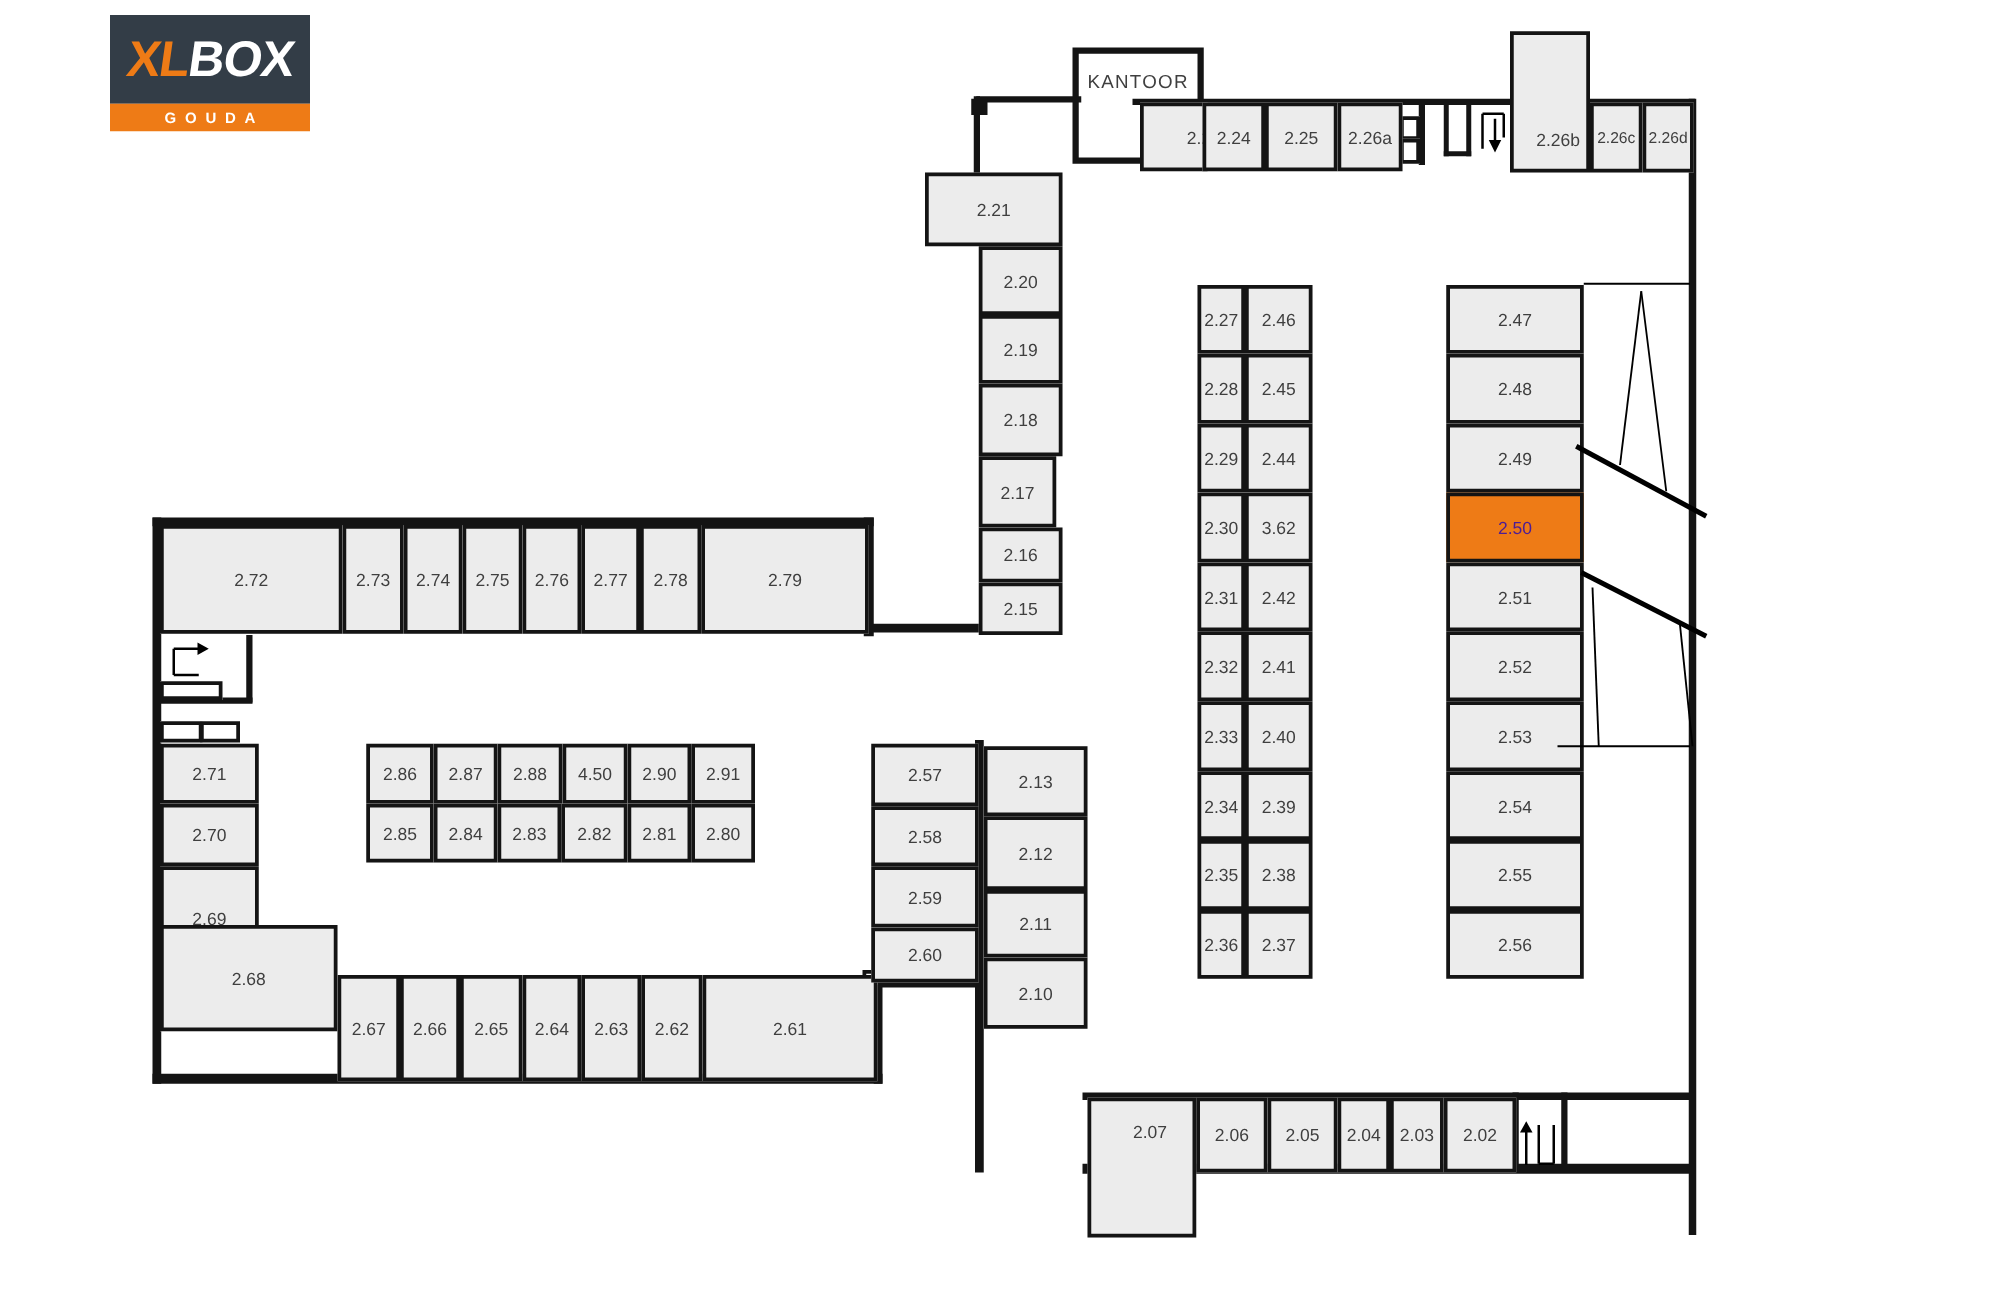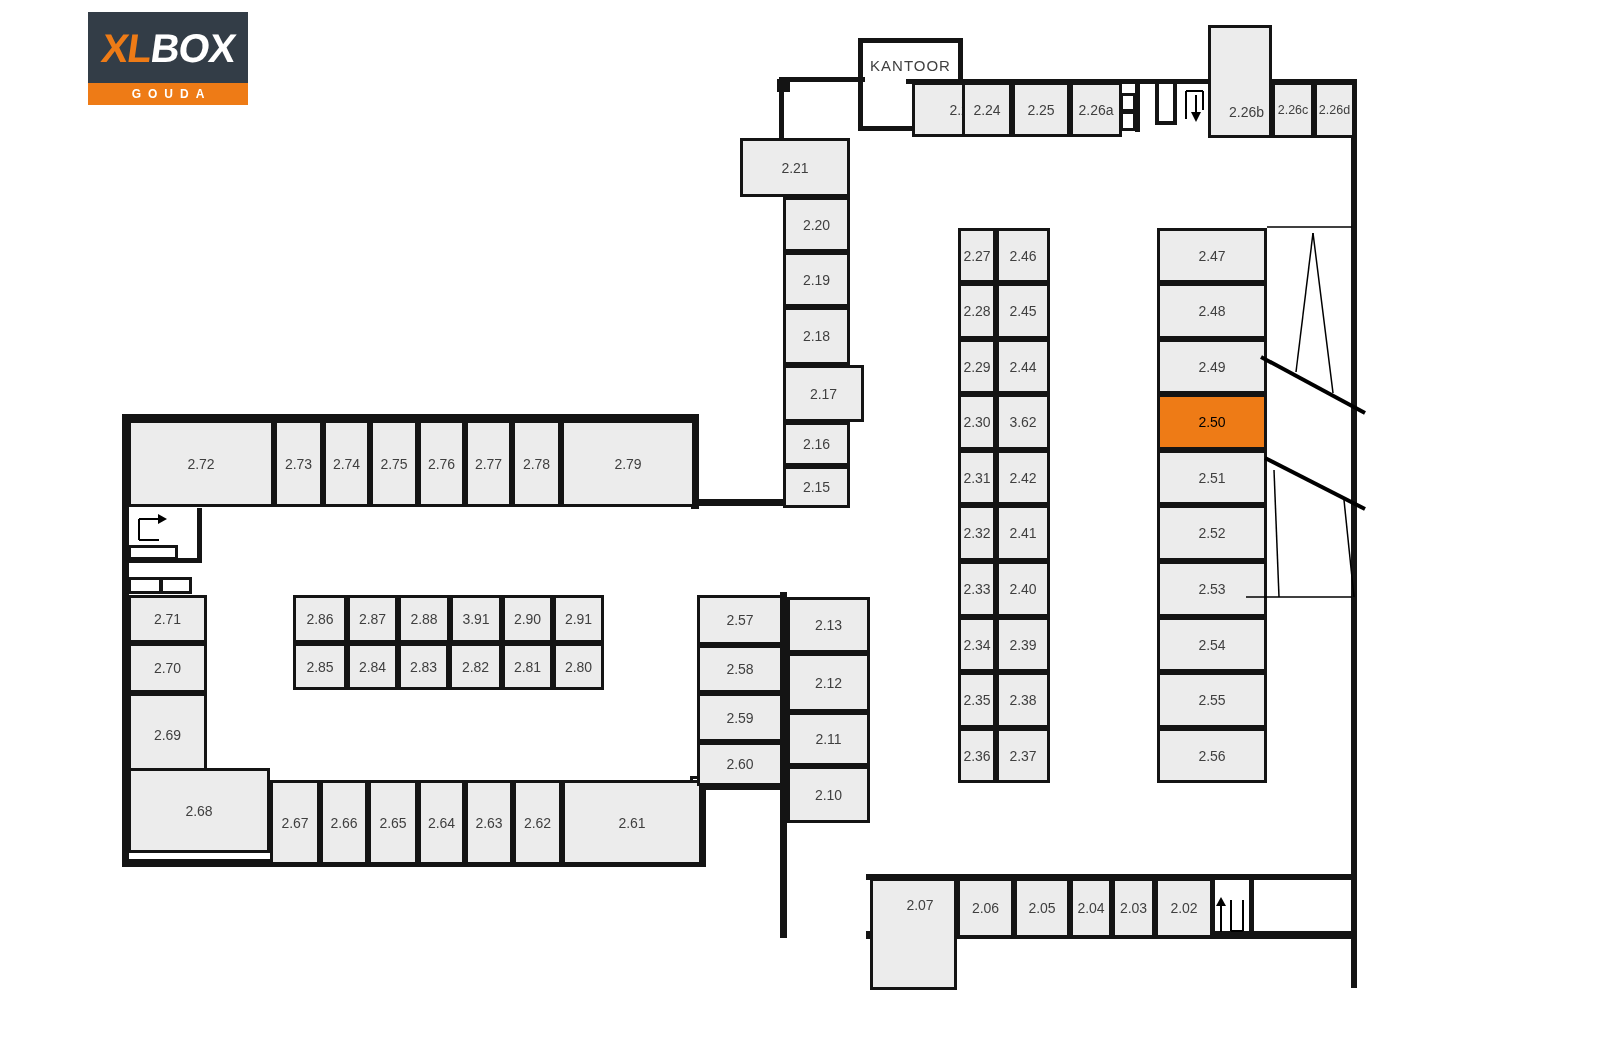--- a/index.html
+++ b/index.html
@@ -3,21 +3,21 @@
 <meta charset="utf-8">
 <style>
   html,body{margin:0;padding:0;background:#ffffff;}
   #plan{position:relative;width:1600px;height:1040px;background:#ffffff;overflow:hidden;
         font-family:"Liberation Sans",sans-serif;}
   .wall{position:absolute;background:#141414;}
   .room{position:absolute;background:#ECECEC;border:3px solid #141414;box-sizing:border-box;
         display:flex;align-items:center;justify-content:center;}
   .room.hl{background:#EE7B16;}
   .rlabel{font-size:14px;color:#3f3f3f;white-space:nowrap;}
-  .room.hl .rlabel{color:#000000;}
+  .room.hl .rlabel{color:#4c1d95;}
   .room.toplab{align-items:flex-start;}
   .room.toplab .rlabel{position:absolute;left:13px;right:0;text-align:center;}
   .wbox{position:absolute;background:#ffffff;border:3px solid #141414;box-sizing:border-box;}
   .marker{position:absolute;box-sizing:border-box;}
   #overlay{position:absolute;left:0;top:0;pointer-events:none;}
   
   #office{position:absolute;background:#ffffff;border:5px solid #141414;box-sizing:border-box;}
   #office .olabel{position:absolute;left:0;right:0;top:14px;text-align:center;
                   font-size:15px;letter-spacing:1px;color:#3f3f3f;}
   
@@ -99,21 +99,21 @@
     </div>
     <div class="room" style="left: 783px; top: 197px; width: 67px; height: 55px;">
       <span class="rlabel">2.20</span>
     </div>
     <div class="room" style="left: 783px; top: 252px; width: 67px; height: 55px;">
       <span class="rlabel">2.19</span>
     </div>
     <div class="room" style="left: 783px; top: 307px; width: 67px; height: 58px;">
       <span class="rlabel">2.18</span>
     </div>
-    <div class="room" style="left: 783px; top: 365px; width: 81px; height: 57px;">
+    <div class="room" style="left: 783px; top: 365px; width: 62px; height: 57px;">
       <span class="rlabel">2.17</span>
     </div>
     <div class="room" style="left: 783px; top: 422px; width: 67px; height: 44px;">
       <span class="rlabel">2.16</span>
     </div>
     <div class="room" style="left: 783px; top: 466px; width: 67px; height: 42px;">
       <span class="rlabel">2.15</span>
     </div>
     <div class="room" style="left: 958px; top: 228px; width: 38px; height: 55px;">
       <span class="rlabel">2.27</span>
@@ -241,21 +241,21 @@
     <div class="room" style="left: 293px; top: 595px; width: 54px; height: 48px;">
       <span class="rlabel">2.86</span>
     </div>
     <div class="room" style="left: 347px; top: 595px; width: 51px; height: 48px;">
       <span class="rlabel">2.87</span>
     </div>
     <div class="room" style="left: 398px; top: 595px; width: 52px; height: 48px;">
       <span class="rlabel">2.88</span>
     </div>
     <div class="room" style="left: 450px; top: 595px; width: 52px; height: 48px;">
-      <span class="rlabel">3.91</span>
+      <span class="rlabel">4.50</span>
     </div>
     <div class="room" style="left: 502px; top: 595px; width: 51px; height: 48px;">
       <span class="rlabel">2.90</span>
     </div>
     <div class="room" style="left: 553px; top: 595px; width: 51px; height: 48px;">
       <span class="rlabel">2.91</span>
     </div>
     <div class="room" style="left: 293px; top: 643px; width: 54px; height: 47px;">
       <span class="rlabel">2.85</span>
     </div>
@@ -267,21 +267,21 @@
     </div>
     <div class="room" style="left: 449px; top: 643px; width: 53px; height: 47px;">
       <span class="rlabel">2.82</span>
     </div>
     <div class="room" style="left: 502px; top: 643px; width: 51px; height: 47px;">
       <span class="rlabel">2.81</span>
     </div>
     <div class="room" style="left: 553px; top: 643px; width: 51px; height: 47px;">
       <span class="rlabel">2.80</span>
     </div>
-    <div class="room" style="left: 128px; top: 768px; width: 142px; height: 85px;">
+    <div class="room" style="left: 128px; top: 740px; width: 142px; height: 85px;">
       <span class="rlabel">2.68</span>
     </div>
     <div class="room" style="left: 270px; top: 780px; width: 50px; height: 85px;">
       <span class="rlabel">2.67</span>
     </div>
     <div class="room" style="left: 320px; top: 780px; width: 48px; height: 85px;">
       <span class="rlabel">2.66</span>
     </div>
     <div class="room" style="left: 368px; top: 780px; width: 50px; height: 85px;">
       <span class="rlabel">2.65</span>

